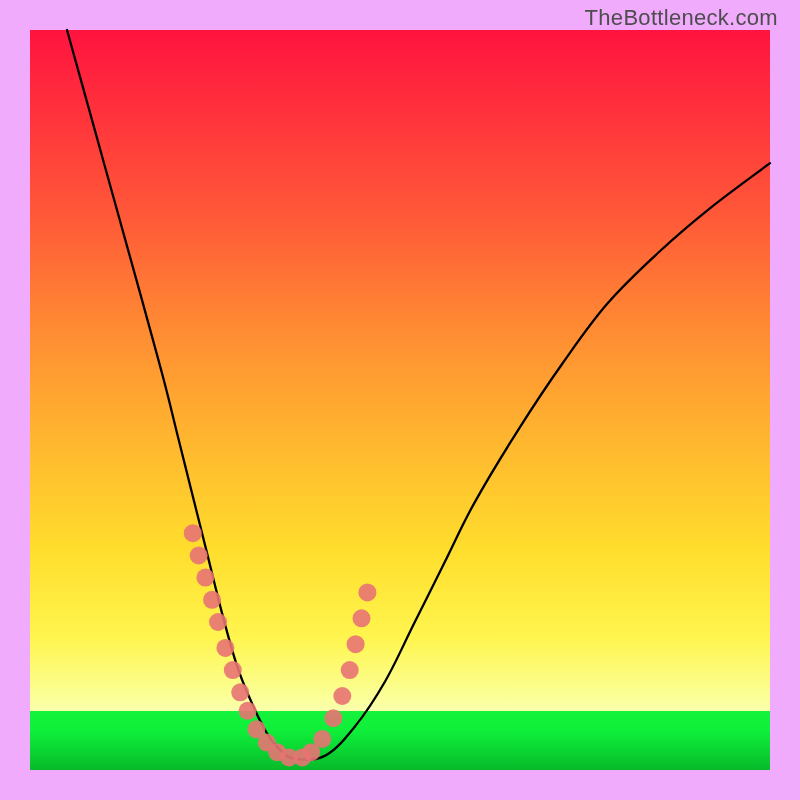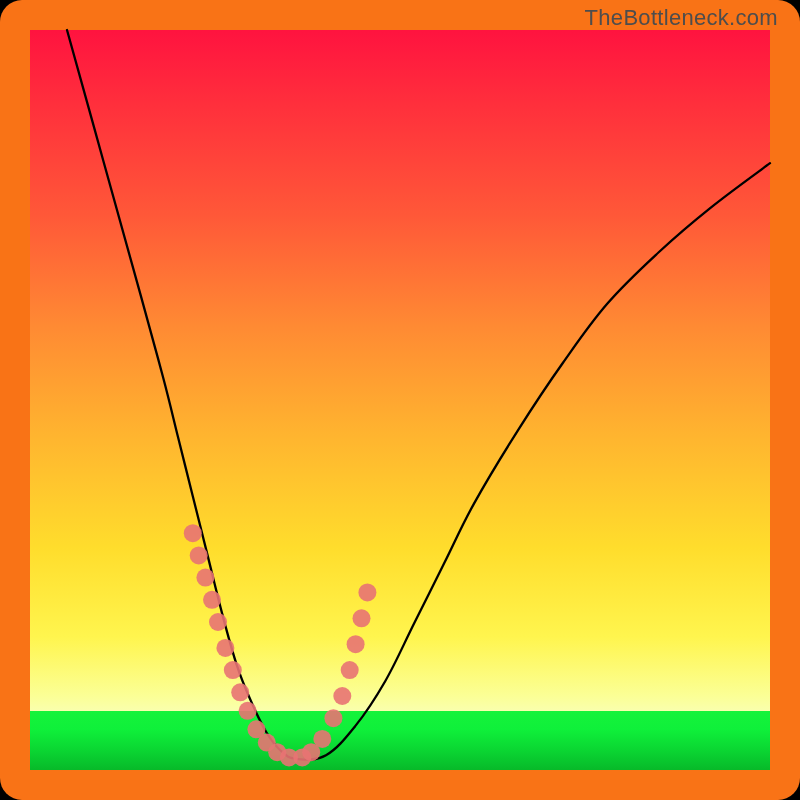--- a/index.html
+++ b/index.html
@@ -10,22 +10,21 @@
     overflow: hidden;
     background: #000;
     font-family: Arial, Helvetica, sans-serif;
   }
   .frame {
     position: absolute;
     top: 0;
     left: 0;
     width: 800px;
     height: 800px;
-    background: #f97316;
-    border-radius: 22px;
+    background: #f0abfc;
   }
   .plot {
     position: absolute;
     top: 30px;
     left: 30px;
     width: 740px;
     height: 740px;
 
     background:
       

